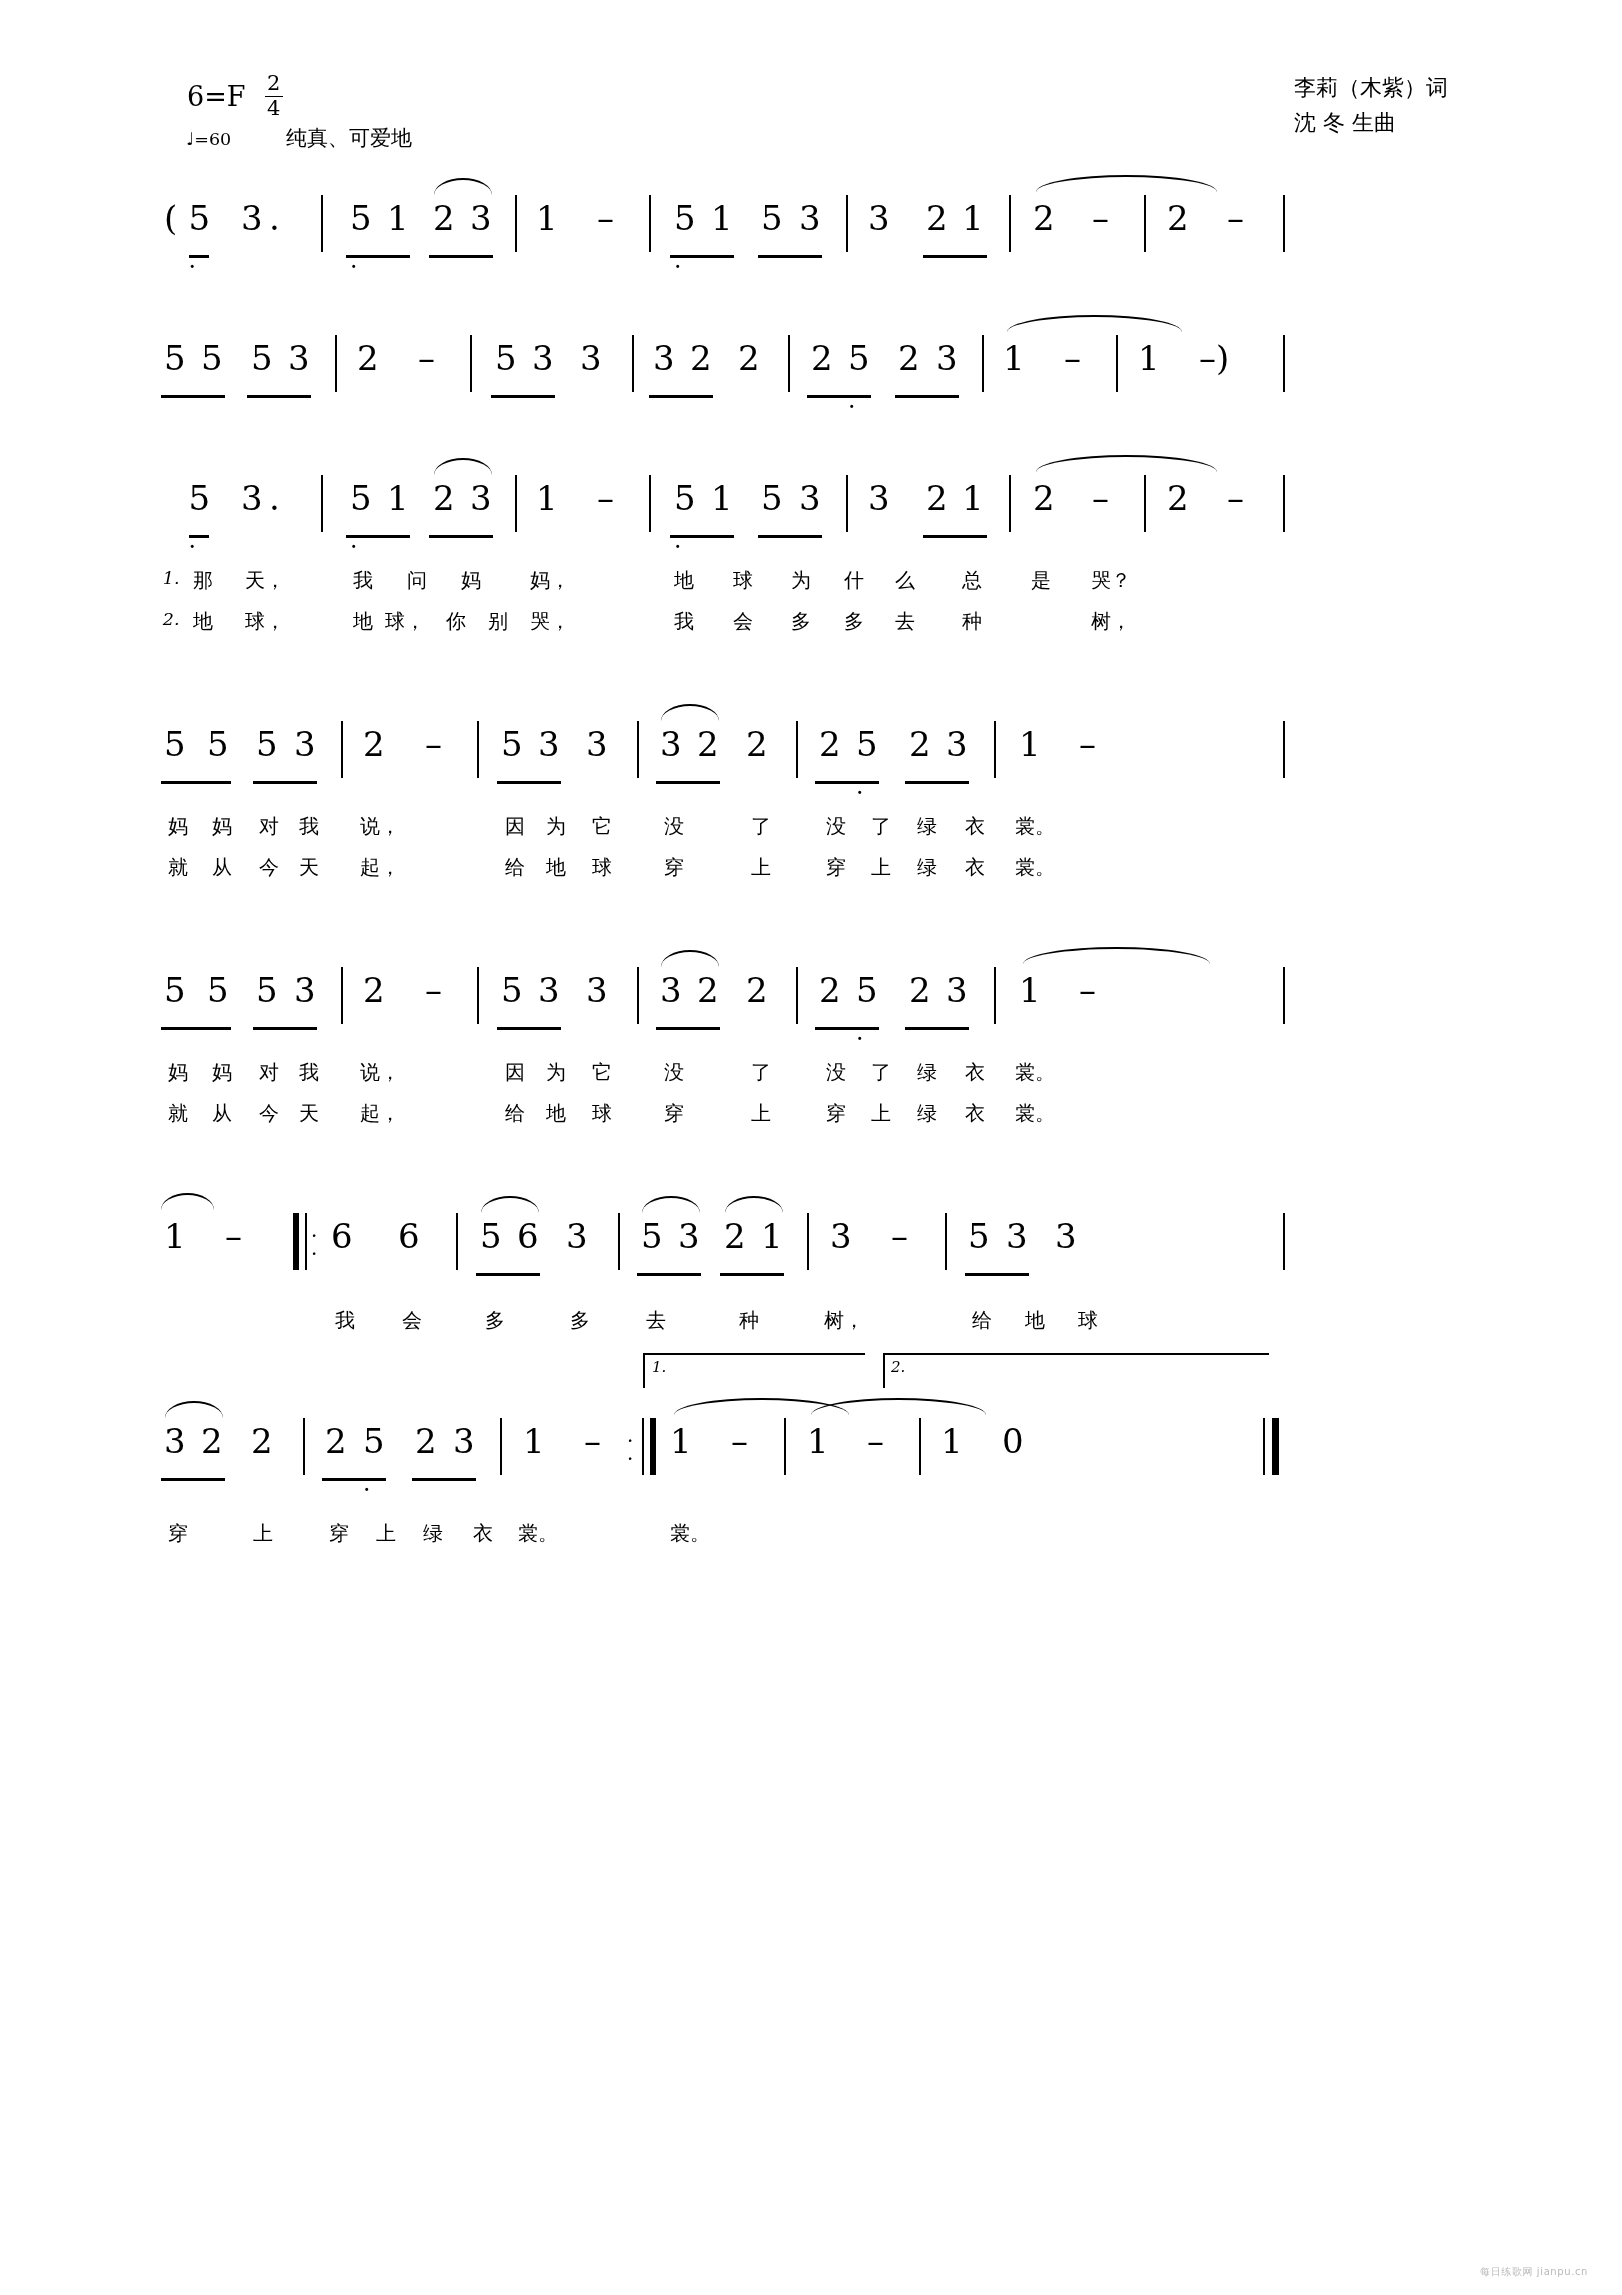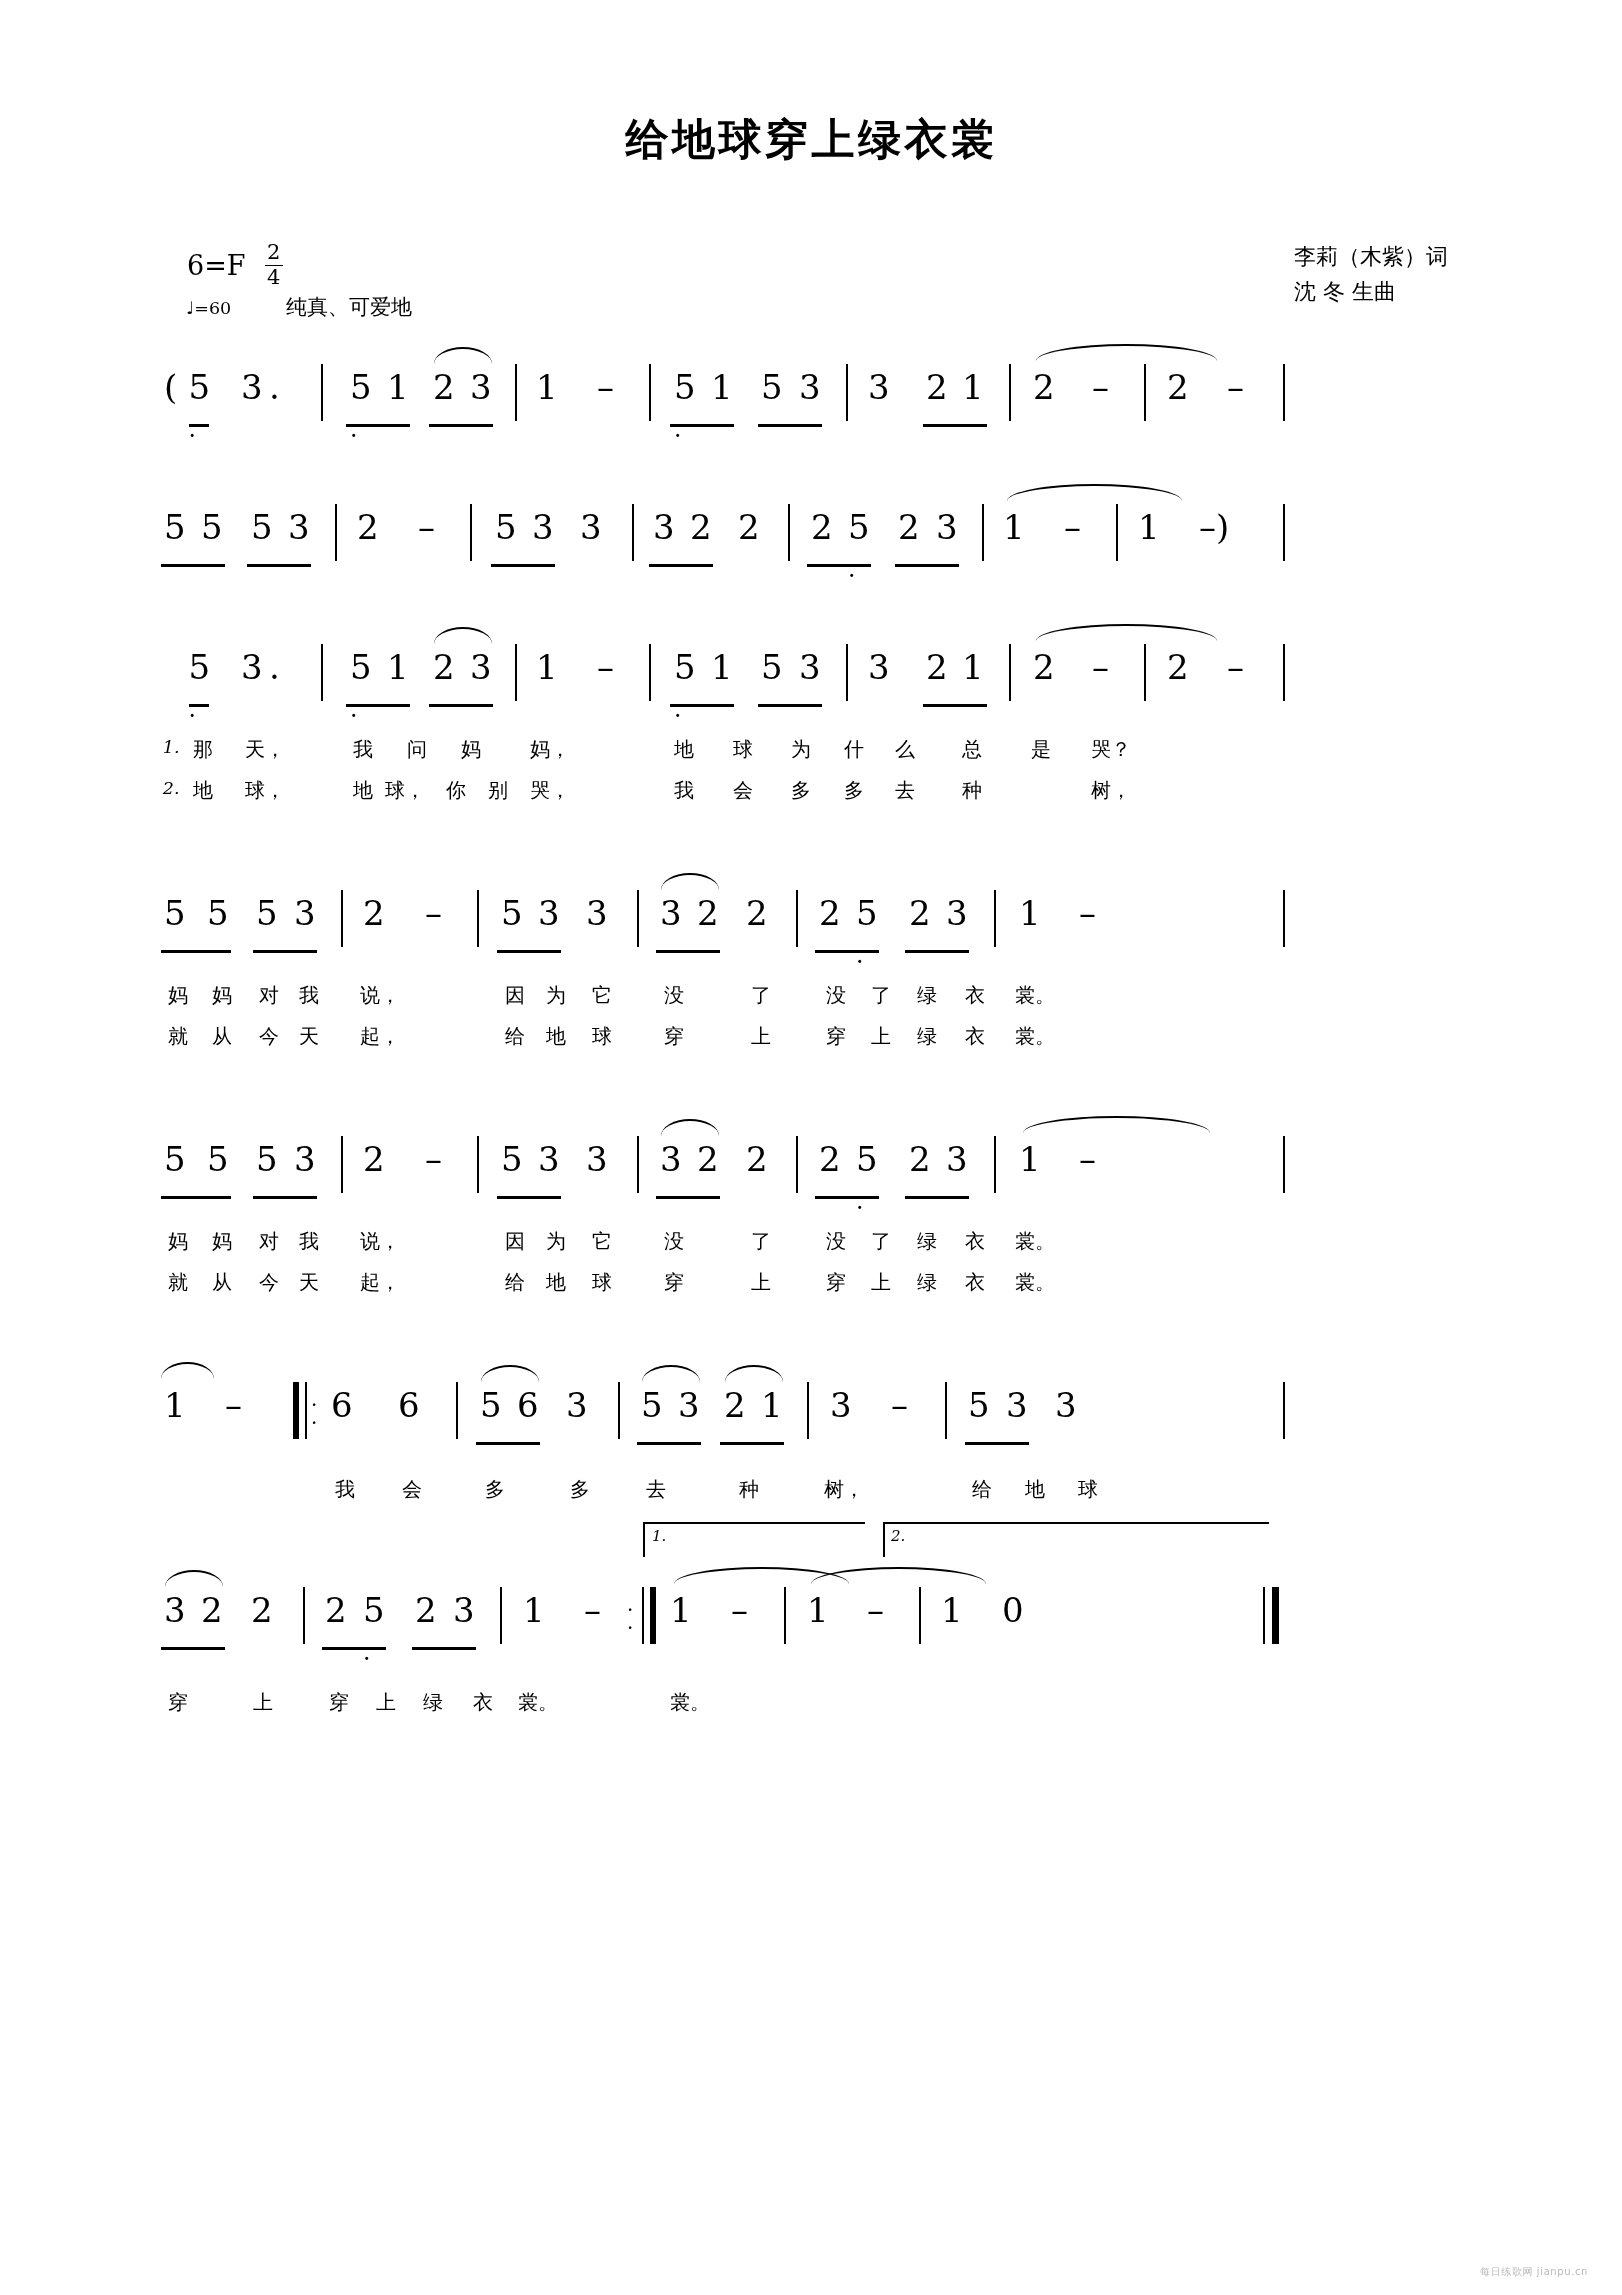--- a/index.html
+++ b/index.html
@@ -137,21 +137,20 @@
     font-size: 17.5px;
     font-style: italic;
     font-family: "DejaVu Serif", serif;
   }
 </style>
 </head>
 <body>
 
 <div class="page">
 
-  <div class="title">给地球穿上绿衣裳</div>
 
   <div class="meta">
     <div class="key-sig">
       <span>6=F</span>
       <span class="frac">
         <span class="num">2</span>
         <span class="den">4</span>
       </span>
     </div>
     <div class="tempo">♩=60</div>

